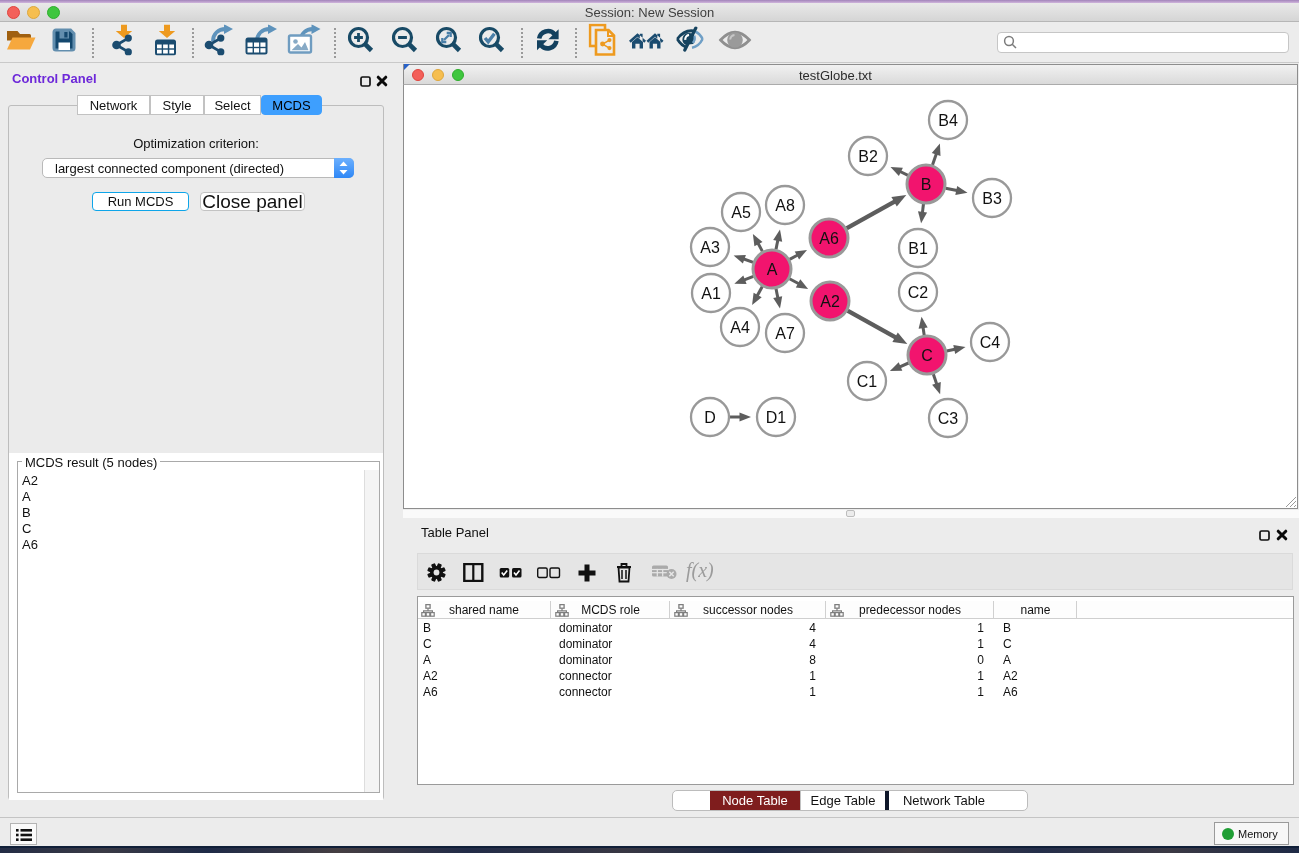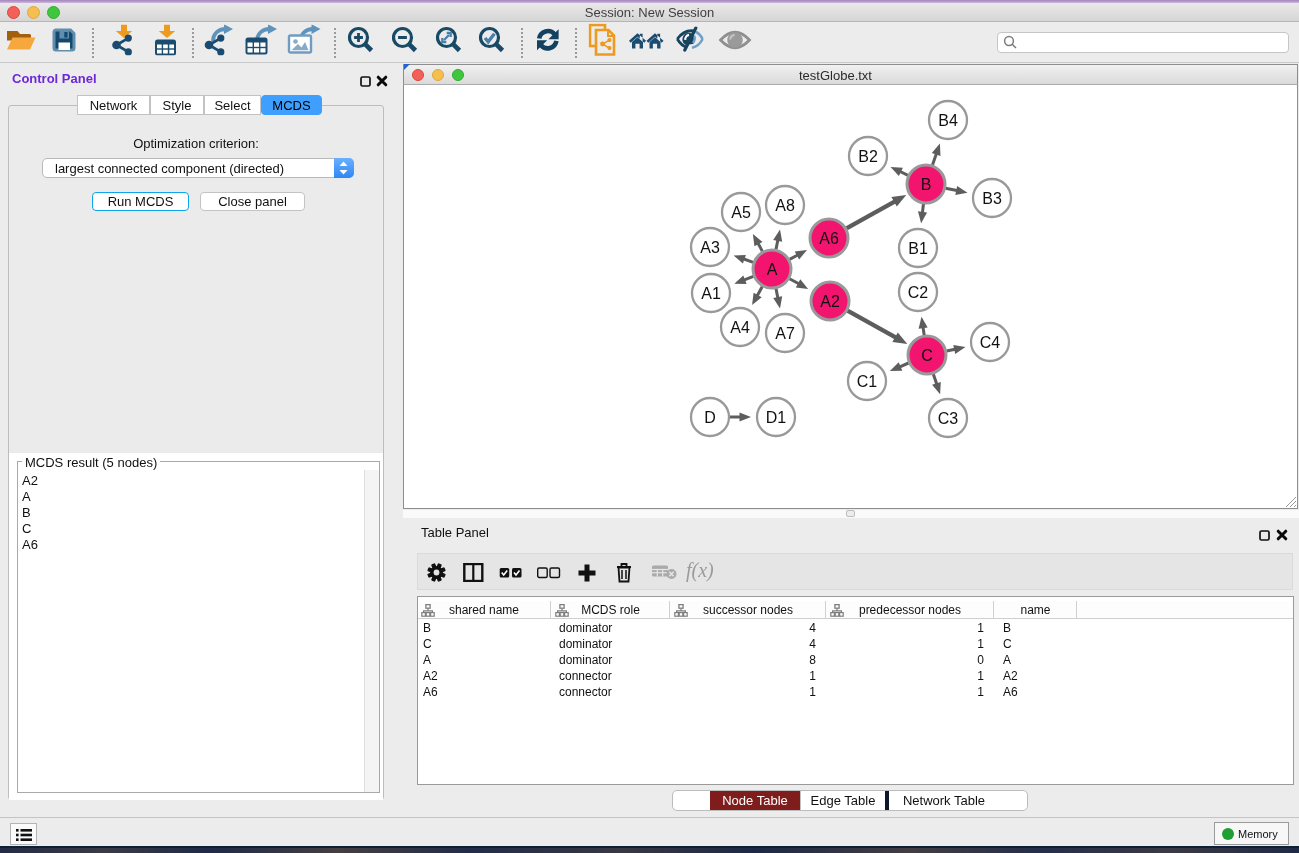--- a/index.html
+++ b/index.html
@@ -185,21 +185,21 @@
 <div class="abs" style="left:42px;top:158px;width:312px;height:20px;background:#fff;border:1px solid #b9b9b9;border-radius:5px;"></div>
 <div class="abs" style="left:334px;top:158px;width:20px;height:20px;background:linear-gradient(#6cb0fe,#2e87f6);border-radius:0 5px 5px 0;"></div>
 <div class="abs" style="left:337px;top:160px;"><svg width="13" height="16" viewBox="0 0 13 16" style="">
       <path d="M6.5 1.5 L10.5 6 h-8 z" fill="#fff"></path>
       <path d="M6.5 14.5 L10.5 10 h-8 z" fill="#fff"></path>
     </svg></div>
 <div class="abs" style="left:55px;top:161px;font-size:13px;color:#111;">largest connected component (directed)</div>
 
 
 <div class="abs" style="left:92px;top:192px;width:97px;height:19px;background:#fff;border:1px solid #0ea5e9;border-radius:4px;text-align:center;line-height:17px;font-size:13px;color:#111;">Run MCDS</div>
-<div class="abs" style="left:200px;top:192px;width:105px;height:19px;background:#fff;border:1px solid #c3c3c3;border-radius:4px;text-align:center;line-height:17px;font-size:13px;color:#111;">Close panel</div>
+<div class="abs" style="left:200px;top:192px;width:105px;height:19px;background:#fff;border:1px solid #c3c3c3;border-radius:4px;text-align:center;line-height:17px;font-size:19px;color:#111;">Close panel</div>
 
 
 <div class="abs" style="left:9px;top:453px;width:374px;height:347px;background:#fff;"></div>
 <div class="abs" style="left:17px;top:461px;width:363px;height:332px;border:1px solid #a9a9a9;"></div>
 <div class="abs" style="left:22px;top:455px;background:#fff;padding:0 3px;font-size:13px;color:#111;">MCDS result (5 nodes)</div>
 <div class="abs" style="left:364px;top:470px;width:15px;height:322px;background:#f4f4f4;border-left:1px solid #ddd;"></div>
 <div class="abs" style="left:22px;top:473px;font-size:13px;color:#111;line-height:16px;">A2<br>A<br>B<br>C<br>A6</div>
 
 
 <div class="abs" style="left:403px;top:64px;width:895px;height:445px;border:1px solid #8d8d8d;background:#fff;"></div>

